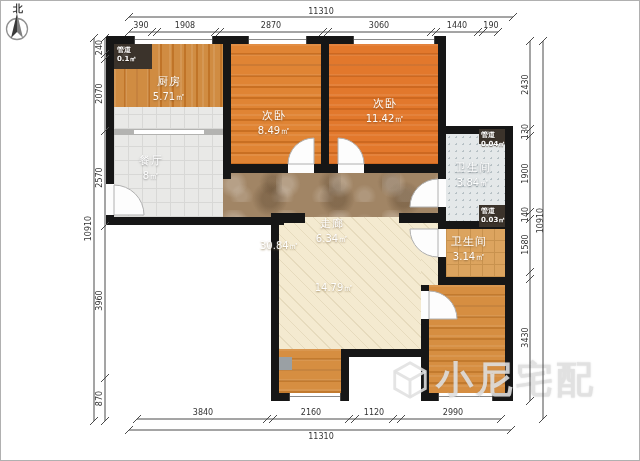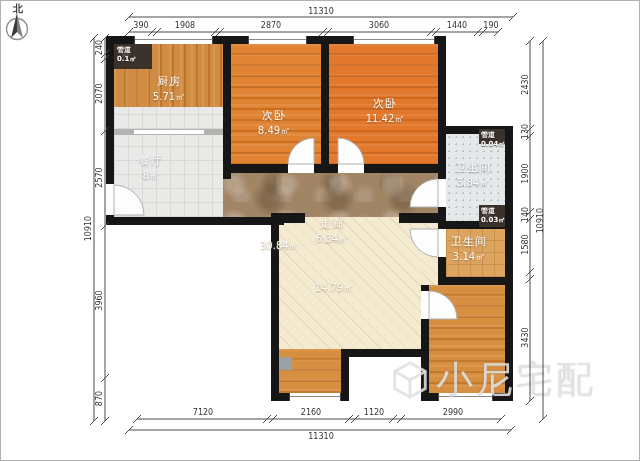--- a/index.html
+++ b/index.html
@@ -22,21 +22,21 @@
   .win-h{background:linear-gradient(#fff 0 3px,#8a8a8a 3px 4px,#fff 4px 8px);border-left:1px solid #444;border-right:1px solid #444;}
   
   .rlabel{position:absolute;text-align:center;color:#fff;text-shadow:0 1px 2px rgba(90,60,30,.55);font-size:11px;line-height:1.35;pointer-events:none;}
   .rlabel .area{font-size:10px;opacity:.96;display:block;}
   .rlabel .nm{display:block;letter-spacing:1px;}
   .duct-label{position:absolute;text-align:left;color:#fff;text-shadow:0 1px 1px rgba(40,30,20,.7);font-size:7px;line-height:1.25;pointer-events:none;font-weight:bold;}
   .dim{position:absolute;font-size:8px;color:#333;text-align:center;white-space:nowrap;}
   .dim-v{transform:rotate(-90deg);width:30px;}
   .north-label{position:absolute;left:9px;top:1px;width:16px;text-align:center;font-size:10px;font-weight:bold;color:#333;}
   .wm{position:absolute;left:388px;top:354px;display:flex;align-items:center;gap:5px;color:rgba(224,224,224,.88);pointer-events:none;}
-  .wm-text{font-size:37px;font-weight:normal;letter-spacing:3px;text-shadow:0 0 2px rgba(130,130,130,.25);}
+  .wm-text{font-size:37px;font-weight:bold;letter-spacing:3px;text-shadow:0 0 2px rgba(130,130,130,.25);}
   svg.overlay{position:absolute;left:0;top:0;pointer-events:none;}
 </style>
 </head>
 <body>
 
 <div class="canvas">
 
   <div class="abs wood-v" style="left:113px;top:43px;width:109px;height:63px;"></div>
   <div class="abs tile-g" style="left:113px;top:106px;width:109px;height:22px;"></div>
   <div class="abs tile-g" style="left:113px;top:134px;width:109px;height:82px;"></div>
@@ -145,21 +145,21 @@
   </div>
 
   <div class="dim" style="left:300px;top:6px;width:40px;">11310</div>
   <div class="dim" style="left:126px;top:20px;width:28px;">390</div>
   <div class="dim" style="left:167px;top:20px;width:34px;">1908</div>
   <div class="dim" style="left:253px;top:20px;width:34px;">2870</div>
   <div class="dim" style="left:361px;top:20px;width:34px;text-align:center;">3060</div>
   <div class="dim" style="left:439px;top:20px;width:34px;">1440</div>
   <div class="dim" style="left:477px;top:20px;width:26px;">190</div>
 
-  <div class="dim" style="left:185px;top:407px;width:34px;">7120</div>
+  <div class="dim" style="left:185px;top:407px;width:34px;">3840</div>
   <div class="dim" style="left:293px;top:407px;width:34px;">2160</div>
   <div class="dim" style="left:356px;top:407px;width:34px;">1120</div>
   <div class="dim" style="left:435px;top:407px;width:34px;">2990</div>
   <div class="dim" style="left:300px;top:431px;width:40px;">11310</div>
 
   <div class="dim dim-v" style="left:72px;top:223px;">10910</div>
   <div class="dim dim-v" style="left:83px;top:42px;">240</div>
   <div class="dim dim-v" style="left:83px;top:88px;">2070</div>
   <div class="dim dim-v" style="left:83px;top:172px;">2570</div>
   <div class="dim dim-v" style="left:83px;top:295px;">3960</div>

